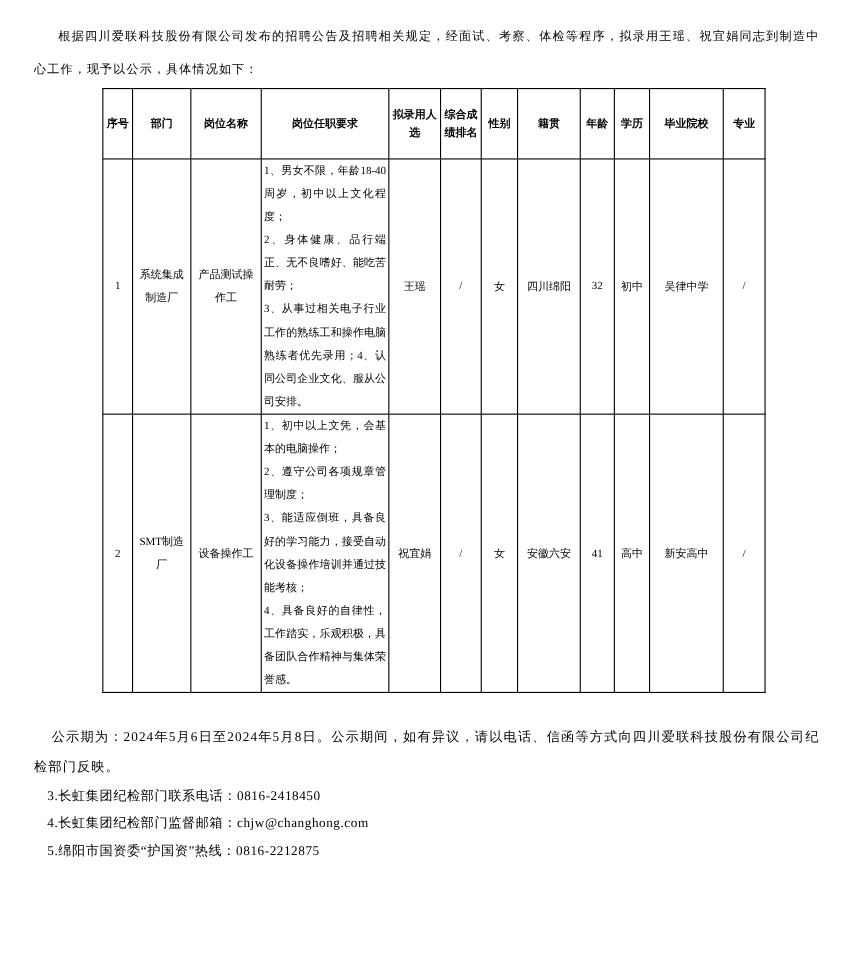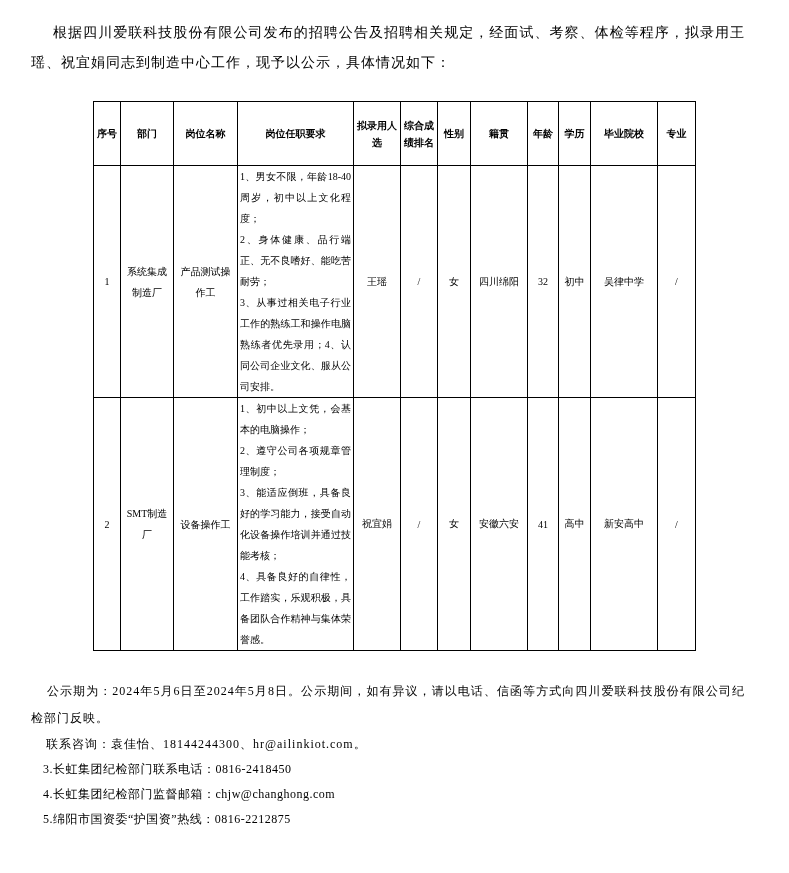--- a/index.html
+++ b/index.html
@@ -13,31 +13,31 @@
     position: relative;
     width: 789px;
     height: 873px;
     background: #ffffff;
     box-sizing: border-box;
     padding: 18px 44px 0 31px;
     overflow: hidden;
   }
   .intro {
     margin: 0;
-    font-size: 14px;
+    font-size: 11px;
     line-height: 30px;
     letter-spacing: 1px;
     text-indent: 22px;
     text-align: justify;
   }
   table.recruit {
     border-collapse: collapse;
     table-layout: fixed;
     margin-left: 62px;
-    margin-top: 23px;
+    margin-top: 2px;
     width: 602px;
   }
   table.recruit th, table.recruit td {
     border: 1px solid #000;
     font-size: 10px;
     text-align: center;
     vertical-align: middle;
     padding: 0 2px;
     box-sizing: border-box;
     overflow: hidden;
@@ -155,20 +155,19 @@
         <td>41</td>
         <td>高中</td>
         <td>新安高中</td>
         <td>/</td>
       </tr>
     </tbody>
   </table>
 
   <p class="below pub">公示期为：2024年5月6日至2024年5月8日。公示期间，如有异议，请以电话、信函等方式向四川爱联科技股份有限公司纪检部门反映。</p>
 
-  <p class="below contact-line">联系咨询：袁佳怡、18144244300、hr@ailinkiot.com。</p>
 
 
   <p class="below list-item">3.长虹集团纪检部门联系电话：0816-2418450</p>
   <p class="below list-item">4.长虹集团纪检部门监督邮箱：chjw@changhong.com</p>
   <p class="below list-item">5.绵阳市国资委“护国资”热线：0816-2212875</p>
 
 </div>
 
 </body></html>

